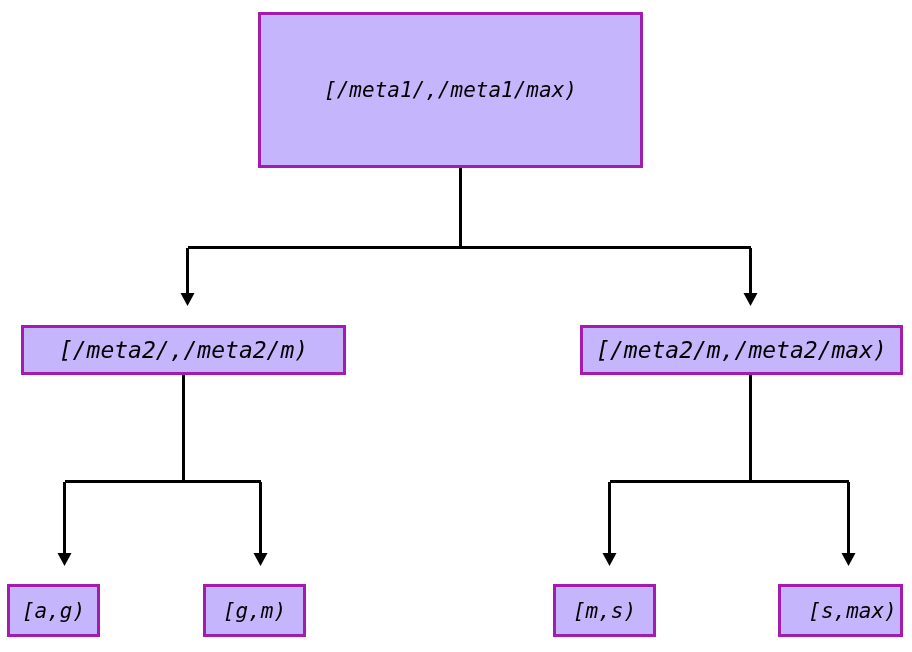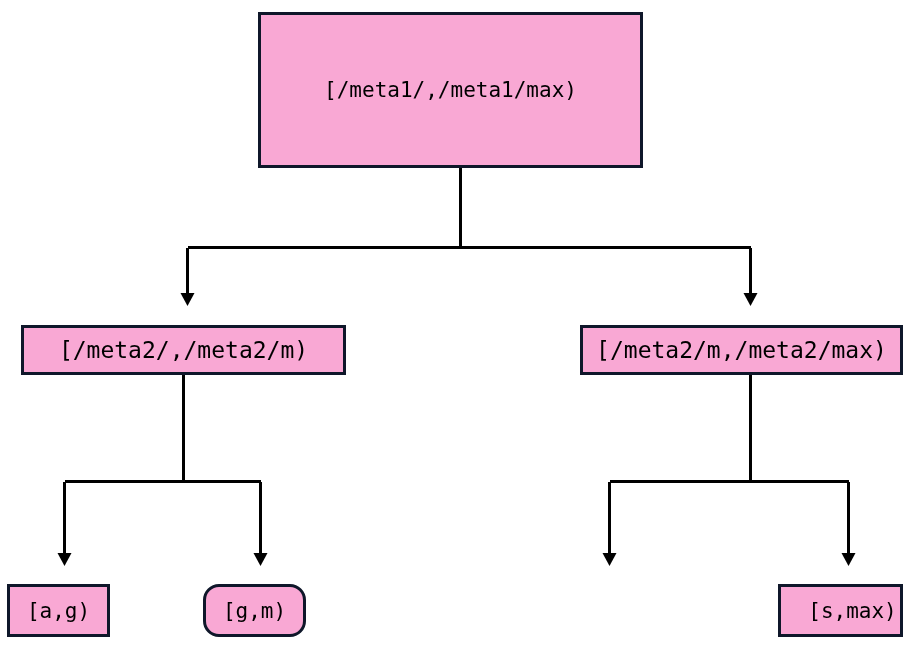--- a/index.html
+++ b/index.html
@@ -21,26 +21,27 @@
   #tree-svg {
     position: absolute;
     left: 0;
     top: 0;
     width: 912px;
     height: 652px;
   }
   .node {
     position: absolute;
     box-sizing: border-box;
-    border: 3px solid #0f172a;
-    background: #f9a8d4;
+    border: 3px solid #a21caf;
+    background: #c4b5fd;
     display: flex;
     align-items: center;
     justify-content: center;
     text-align: center;
+    font-style: italic;
   }
   .node-label {
     font-family: "DejaVu Sans Mono", monospace;
     color: #000000;
     white-space: pre;
     letter-spacing: 0px;
   }
   
   #node-root {
     left: 258px;
@@ -63,30 +64,29 @@
     width: 323px;
     height: 50px;
   }
   #node-mid-left .node-label,
   #node-mid-right .node-label { font-size: 23px; }
 
   
   #node-leaf-0 {
     left: 7px;
     top: 584px;
-    width: 103px;
+    width: 93px;
     height: 53px;
     align-items: center;
   }
   #node-leaf-1 {
     left: 203px;
     top: 584px;
     width: 103px;
     height: 53px;
-    border-radius: 16px;
   }
   #node-leaf-2 {
     left: 553px;
     top: 584px;
     width: 103px;
     height: 53px;
   }
   #node-leaf-3 {
     left: 778px;
     top: 584px;
@@ -143,18 +143,21 @@
   </div>
 
   <div class="node leaf" id="node-leaf-0">
     <span class="node-label">[a,g)</span>
   </div>
 
   <div class="node leaf" id="node-leaf-1">
     <span class="node-label">[g,m)</span>
   </div>
 
+  <div class="node leaf" id="node-leaf-2">
+    <span class="node-label">[m,s)</span>
+  </div>
 
   <div class="node leaf" id="node-leaf-3">
     <span class="node-label">[s,max)</span>
   </div>
 
 </div>
 
 </body></html>

